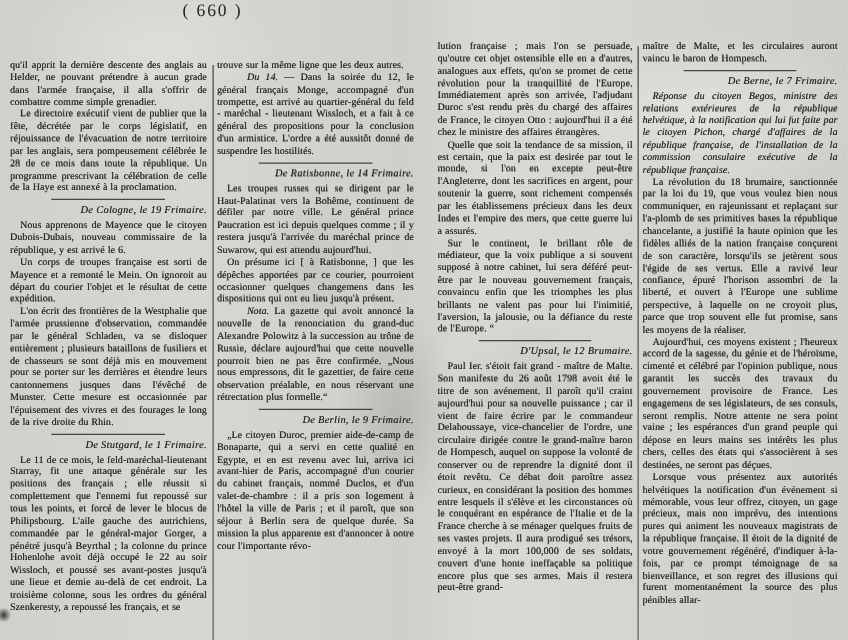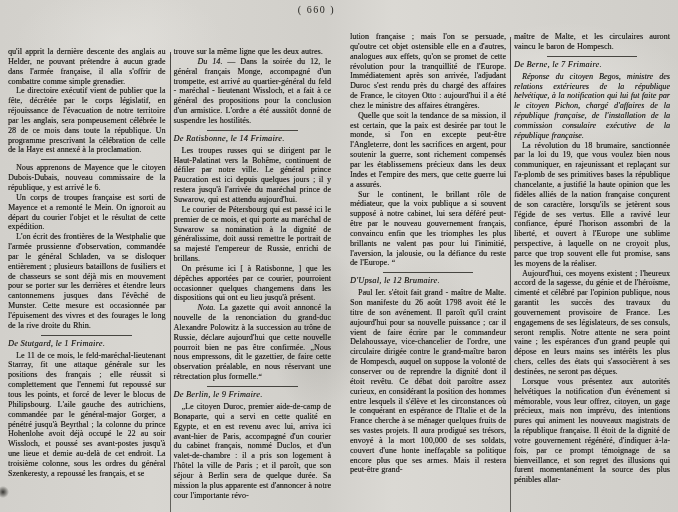--- a/index.html
+++ b/index.html
@@ -18,42 +18,42 @@
       radial-gradient(ellipse 90px 140px at 420px 340px, rgba(110,108,100,.16), rgba(110,108,100,0) 72%),
       radial-gradient(ellipse 60px 90px at 250px 210px, rgba(115,112,105,.14), rgba(115,112,105,0) 70%),
       radial-gradient(ellipse 170px 90px at 565px 90px, rgba(242,241,237,.45), rgba(242,241,237,0) 75%),
       radial-gradient(ellipse 140px 70px at 120px 40px, rgba(238,237,233,.35), rgba(238,237,233,0) 75%),
       linear-gradient(90deg,#d2d0cb 0%,#d8d6d1 22%,#d1cfca 48%,#dbd9d4 58%,#d4d2cd 82%,#d0cec9 100%);
   }
   .pages { display:flex; width:678px; height:512px; }
   .page { width:339px; height:512px; box-sizing:border-box; padding:3px 4px 0 5px; }
   .page.right { padding-left:8px; }
   .page-number {
-    text-align:right; font-size:10px; letter-spacing:1.5px;
+    text-align:center; font-size:14px; letter-spacing:1.5px;
     height:15px; line-height:13px;
   }
   .cols { display:flex; height:494px; overflow:hidden;margin-top:28px; }
   .col {
     flex:1 1 0; overflow:hidden; padding:1px 4px 0 3px;
     text-shadow:0.2px 0.2px 0.35px rgba(32,31,28,.65);
   }
   .vrule {
     width:1px; flex:0 0 1px; margin-top:6px;
     background:linear-gradient(rgba(50,49,44,.85), rgba(50,49,44,.7));
   }
   .para {
     margin:0; font-size:8px; line-height:9.85px;
     text-align:justify; text-indent:8px;
     letter-spacing:0.05px; word-spacing:0.3px;
   }
   .para.noindent { text-indent:0; }
   .para.italic { font-style:italic; }
   .para em { font-style:italic;padding-left:16px; }
   .heading {
-    font-style:italic; text-align:left;
+    font-style:italic; text-align:right;
     font-size:8.2px; line-height:10px; margin:2px 0 2px;
     letter-spacing:0.3px;
   }
   .hrule {
     width:58%; height:0; margin:4px auto 3px;
     border-top:1.5px solid rgba(45,44,39,.85);
   }
 </style>
 </head>
 <body>
@@ -61,35 +61,35 @@
 <div class="scan">
   <div class="pages">
 
     <div class="page left">
       <div class="page-number">( 660 )</div>
       <div class="cols">
         <div class="col">
             <p class="para noindent">qu'il apprit la dernière descente des anglais au Helder, ne pouvant prétendre à aucun grade dans l'armée française, il alla s'offrir de combattre comme simple grenadier.</p>
             <p class="para">Le directoire exécutif vient de publier que la fête, décrétée par le corps législatif, en réjouissance de l'évacuation de notre territoire par les anglais, sera pompeusement célébrée le 28 de ce mois dans toute la république. Un programme prescrivant la célébration de celle de la Haye est annexé à la proclamation.</p>
             <div class="hrule"></div>
+            <div class="heading">De Cologne, le 19 Frimaire.</div>
             <p class="para">Nous apprenons de Mayence que le citoyen Dubois-Dubais, nouveau commissaire de la république, y est arrivé le 6.</p>
             <p class="para">Un corps de troupes française est sorti de Mayence et a remonté le Mein. On ignoroit au départ du courier l'objet et le résultat de cette expédition.</p>
             <p class="para">L'on écrit des frontières de la Westphalie que l'armée prussienne d'observation, commandée par le général Schladen, va se disloquer entièrement ; plusieurs bataillons de fusiliers et de chasseurs se sont déjà mis en mouvement pour se porter sur les derrières et étendre leurs cantonnemens jusques dans l'évêché de Munster. Cette mesure est occasionnée par l'épuisement des vivres et des fourages le long de la rive droite du Rhin.</p>
             <div class="hrule"></div>
             <div class="heading">De Stutgard, le 1 Frimaire.</div>
             <p class="para">Le 11 de ce mois, le feld-maréchal-lieutenant Starray, fit une attaque générale sur les positions des français ; elle réussit si complettement que l'ennemi fut repoussé sur tous les points, et forcé de lever le blocus de Philipsbourg. L'aile gauche des autrichiens, commandée par le général-major Gorger, a pénétré jusqu'à Beyrthal ; la colonne du prince Hohenlohe avoit déjà occupé le 22 au soir Wissloch, et poussé ses avant-postes jusqu'à une lieue et demie au-delà de cet endroit. La troisième colonne, sous les ordres du général Szenkeresty, a repoussé les français, et se</p>
           </div>
         <div class="vrule"></div>
         <div class="col">
             <p class="para noindent">trouve sur la même ligne que les deux autres.</p>
             <p class="para"><em>Du 14.</em><span> — Dans la soirée du 12, le général français Monge, accompagné d'un trompette, est arrivé au quartier-général du feld - maréchal - lieutenant Wissloch, et a fait à ce général des propositions pour la conclusion d'un armistice. L'ordre a été aussitôt donné de suspendre les hostilités.</span></p>
             <div class="hrule"></div>
             <div class="heading">De Ratisbonne, le 14 Frimaire.</div>
-            <p class="para">Les troupes russes qui se dirigent par le Haut-Palatinat vers la Bohême, continuent de défiler par notre ville. Le général prince Paucration est ici depuis quelques jours ; il y restera jusqu'à l'arrivée du maréchal prince de Suwarow, qui est attendu aujourd'hui.</p>
-            <p class="para">Le courier de Pétersbourg qui est passé ici le premier de ce mois, et qui porte au maréchal de Suwarow sa nomination à la dignité de généralissime, doit aussi remettre le portrait de sa majesté l'empereur de Russie, enrichi de brillans.</p>
+            <p class="para">Les troupes russes qui se dirigent par le Haut-Palatinat vers la Bohême, continuent de défiler par notre ville. Le général prince Paucration est ici depuis quelques comme ; il y restera jusqu'à l'arrivée du maréchal prince de Suwarow, qui est attendu aujourd'hui.</p>
             <p class="para">On présume ici [ à Ratisbonne, ] que les dépêches apportées par ce courier, pourroient occasionner quelques changemens dans les dispositions qui ont eu lieu jusqu'à présent.</p>
             <p class="para"><em>Nota.</em><span> La gazette qui avoit annoncé la nouvelle de la renonciation du grand-duc Alexandre Polowitz à la succession au trône de Russie, déclare aujourd'hui que cette nouvelle pourroit bien ne pas être confirmée. „Nous nous empressons, dit le gazettier, de faire cette observation préalable, en nous réservant une rétrectation plus formelle.“</span></p>
             <div class="hrule"></div>
             <div class="heading">De Berlin, le 9 Frimaire.</div>
             <p class="para">„Le citoyen Duroc, premier aide-de-camp de Bonaparte, qui a servi en cette qualité en Egypte, et en est revenu avec lui, arriva ici avant-hier de Paris, accompagné d'un courier du cabinet français, nommé Duclos, et d'un valet-de-chambre : il a pris son logement à l'hôtel la ville de Paris ; et il paroît, que son séjour à Berlin sera de quelque durée. Sa mission la plus apparente est d'annoncer à notre cour l'importante révo-</p>
           </div>
       </div>
     </div>
 
     <div class="page right">

